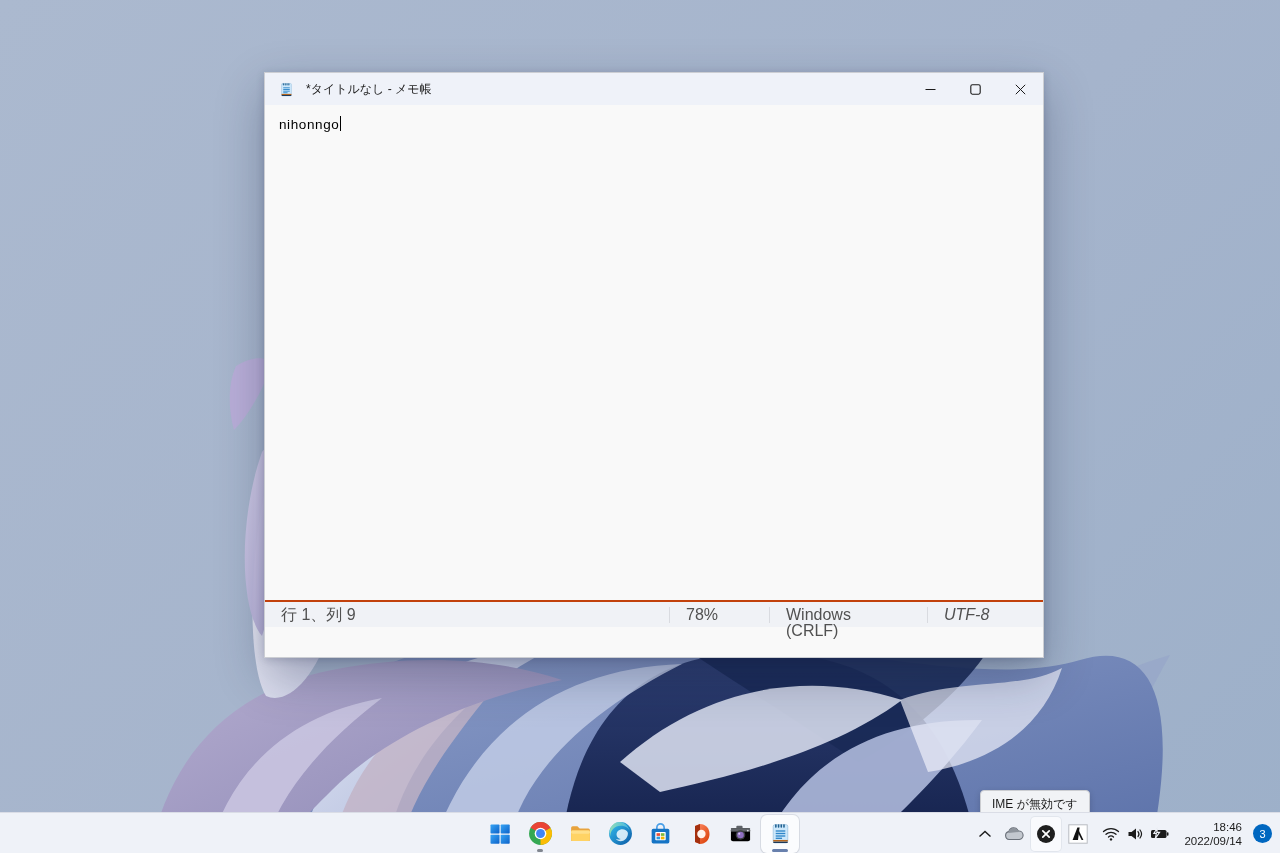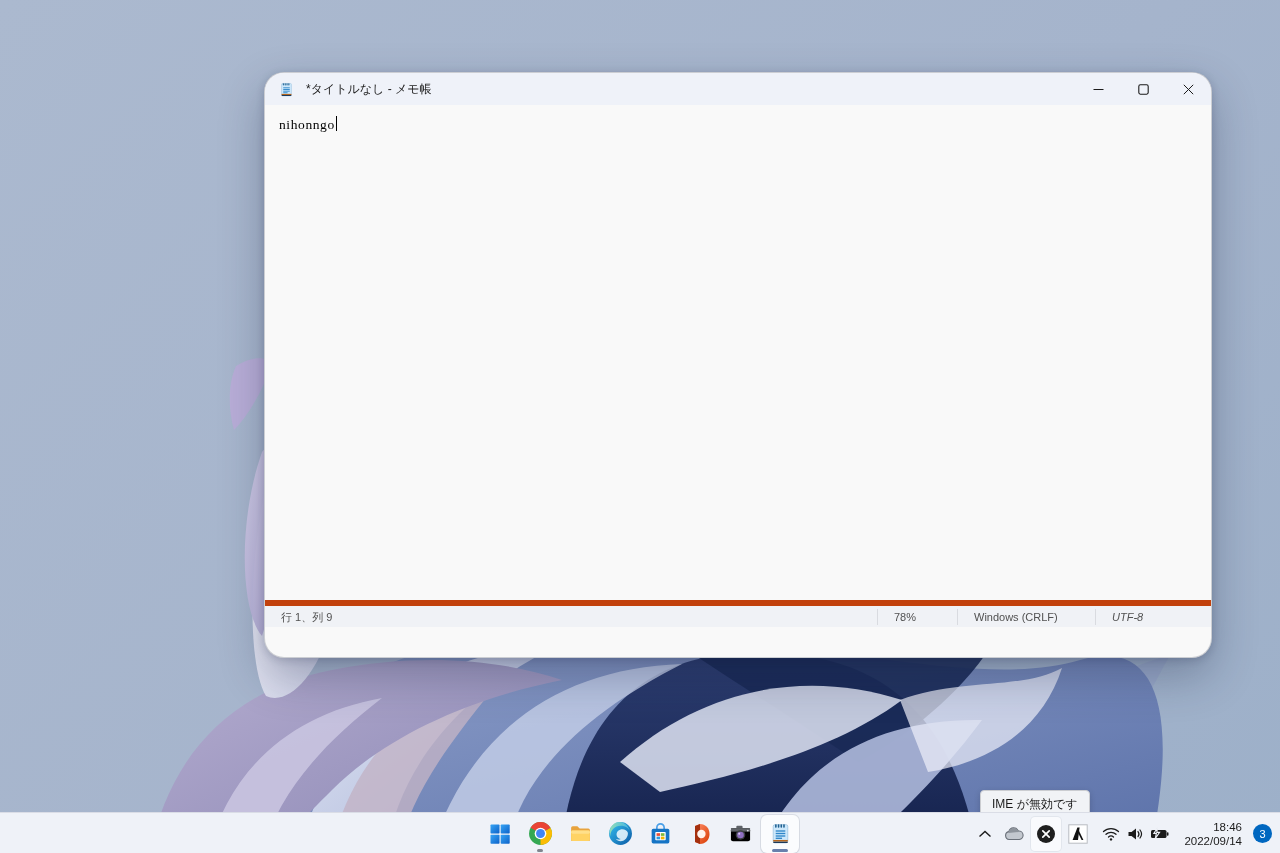--- a/index.html
+++ b/index.html
@@ -2,36 +2,36 @@
 <html><head>
 <meta charset="utf-8">
 <style>
   * { margin:0; padding:0; box-sizing:border-box; }
   html,body { width:1280px; height:853px; overflow:hidden; }
   body { font-family:"Liberation Sans", sans-serif; }
   .screen { position:relative; width:1280px; height:853px; background:linear-gradient(135deg,#abb9cf 0%,#a5b4cc 55%,#9db0c9 100%); overflow:hidden; }
   .wallpaper { position:absolute; left:0; top:0; width:1280px; height:853px; display:block; }
 
   
-  .win { position:absolute; left:264px; top:72px; width:948px; height:586px;
-         background:#f9f9f9; border-radius:20px; overflow:hidden;
+  .win { position:absolute; left:264px; top:72px; width:780px; height:586px;
+         background:#f9f9f9; border-radius:0; overflow:hidden;
          border:1px solid rgba(70,80,100,.25);
          box-shadow:0 18px 45px rgba(20,30,60,.30), 0 2px 8px rgba(20,30,60,.18); }
   .titlebar { height:32px; background:#eff2f9; display:flex; align-items:center; padding-left:13px; }
   .titlebar .app-ico { width:17px; height:17px; margin-right:11px; flex:0 0 auto; }
   .titlebar .title { font-size:12px; color:#1b1b1b; }
   .controls { margin-left:auto; display:flex; height:32px; }
   .ctl { width:45px; height:32px; display:flex; align-items:center; justify-content:center; background:transparent; border:none; cursor:default; }
   .ctl svg { display:block; }
   .menubar { height:32px; background:#eff2f9; display:flex; align-items:center; padding:0 8px 0 7px; border-bottom:1px solid #e4e7ee; }
   .menu-item { font-size:12px; color:#202020; padding:6px 14px; border-radius:5px; background:transparent; border:none; }
   .gear-btn { margin-left:auto; background:transparent; border:none; width:34px; height:28px; display:flex; align-items:center; justify-content:center; }
-  .editor { height:495px; background:#f9f9f9; padding:11px 14px; font-family:Liberation Serif, serif; font-size:13.5px; color:#000; letter-spacing:.6px; cursor:text; }
+  .editor { height:495px; background:#f9f9f9; padding:11px 14px; font-family:Liberation Sans, sans-serif; font-size:13.5px; color:#000; letter-spacing:.6px; cursor:text; }
   .caret { display:inline-block; width:1px; height:15px; background:#000; vertical-align:-2px; margin-left:1px; }
-  .statusbar { height:27px; background:#f0f2f6; border-top:6px solid #c2410c; display:flex; align-items:center; font-size:11px; color:#515151; }
+  .statusbar { height:27px; background:#f0f2f6; border-top:2px solid #c2410c; display:flex; align-items:center; font-size:16px; color:#515151;gap:20px; }
   .sb-seg { padding-left:16px; height:16px; line-height:16px; }
   .sb-left { flex:1 1 auto; }
   .sb-div { border-left:1px solid #d9dbe0; }
   .sb-zoom { width:80px; }
   .sb-eol { width:138px; }
   .sb-enc { width:116px;font-style:italic; }
 
   
   .ime-tip { position:absolute; left:980px; top:772px; height:27px; padding:5px 11px;
              background:#f1f3f6; border:1px solid #cbcdd1; border-radius:4px;

